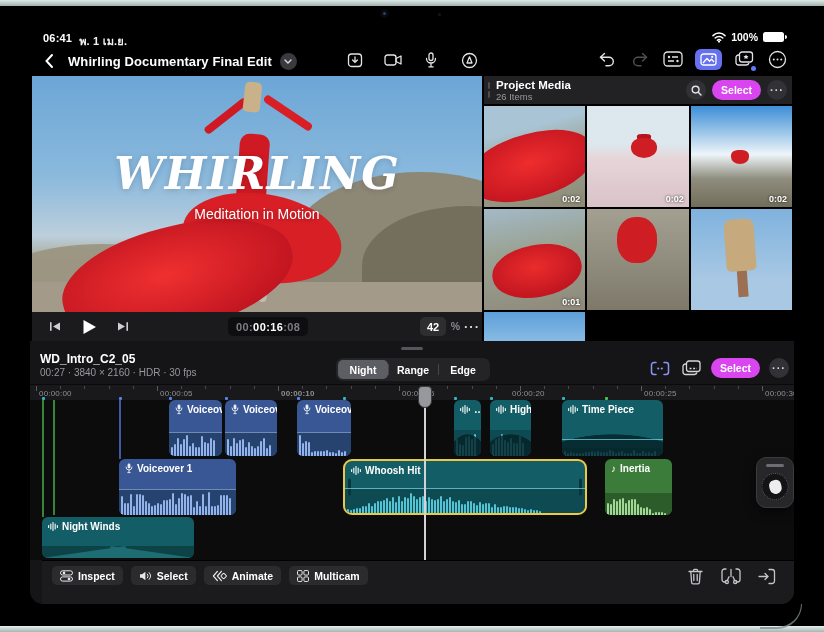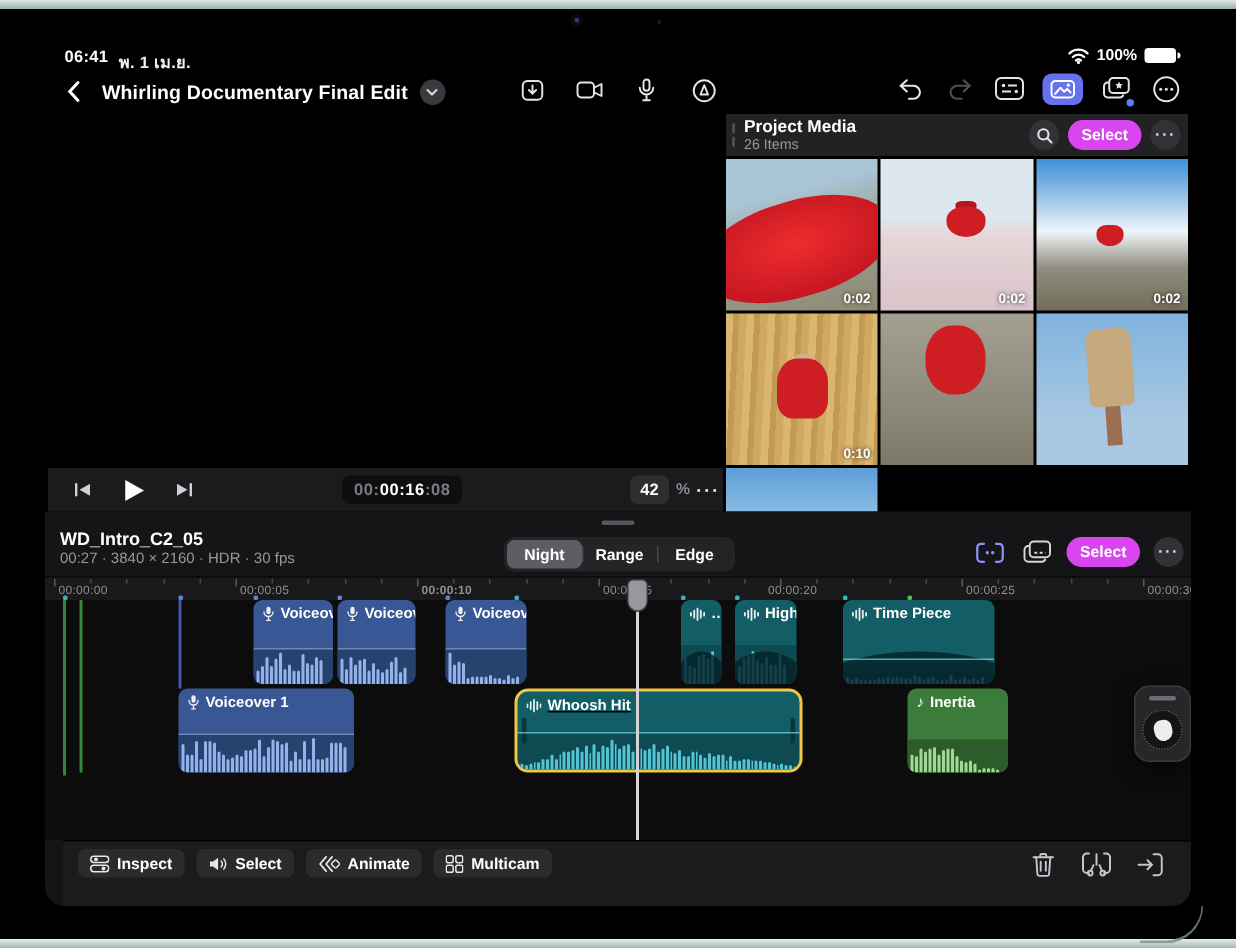--- a/index.html
+++ b/index.html
@@ -257,20 +257,38 @@
               <g fill="#e4e4e8" stroke="none">
                 <circle cx="5.8" cy="9.5" r="1"></circle>
                 <circle cx="9.5" cy="9.5" r="1"></circle>
                 <circle cx="13.2" cy="9.5" r="1"></circle>
               </g>
             </svg>
         </span>
       </div>
     </div>
 
+    <div class="viewer">
+      <div class="hill h3"></div>
+      <div class="hill h1"></div>
+      <div class="hill h2"></div>
+      <div class="ground"></div>
+      <div class="dancer">
+        <div class="armL"></div>
+          <div class="armR"></div>
+          <div class="hat"></div>
+        <div class="torso"></div>
+          <div class="legL"></div>
+          <div class="legR"></div>
+        <div class="skirt2"></div>
+          <div class="skirt1"></div>
+      </div>
+      <div class="v-title">WHIRLING</div>
+      <div class="v-sub">Meditation in Motion</div>
+    </div>
 
     <div class="playbar">
       <div class="transport">
         <span class="icon-btn">
           <svg width="12" height="11" viewBox="0 0 12 11" fill="#cfcfd4">
               <rect x="1" y="1" width="1.6" height="9" rx=".8"></rect>
               <path d="M11 1.5 L4 5.5 L11 9.5 Z"></path>
             </svg>
         </span>
         <span class="icon-btn">
@@ -319,22 +337,22 @@
       <div class="media-grid">
           <div class="thumb t1">
             <span class="dur">0:02</span>
           </div>
           <div class="thumb t3">
             <span class="dur">0:02</span>
           </div>
           <div class="thumb t4">
             <span class="dur">0:02</span>
           </div>
-          <div class="thumb t6">
-            <span class="dur">0:10</span>
+          <div class="thumb t5">
+            <span class="dur">0:01</span>
           </div>
           <div class="thumb t7"></div>
           <div class="thumb t8"></div>
           <div class="thumb t9"></div>
         </div>
     </div>
 
     <div class="timeline">
       <div class="tl-grip"></div>
       <div class="tl-name">WD_Intro_C2_05</div>
@@ -414,20 +432,38 @@
           <div class="rdot" style="left: 424px; background: rgb(55, 179, 196);"></div>
           <div class="rdot" style="left: 460px; background: rgb(55, 179, 196);"></div>
           <div class="rdot" style="left: 532px; background: rgb(55, 179, 196);"></div>
           <div class="rdot" style="left: 313px; background: rgb(55, 179, 196);"></div>
           <div class="rdot" style="left: 575px; background: rgb(76, 194, 79);"></div>
         </div>
       <div class="clips">
           <div class="connector" style="left: 12px; top: 0px; height: 117px; background: rgb(63, 155, 69);"></div>
           <div class="connector" style="left: 23px; top: 0px; height: 115px; background: rgb(63, 155, 69);"></div>
           <div class="connector" style="left: 89px; top: 0px; height: 59px; background: rgb(74, 105, 196);"></div>
+          <div class="clip teal" style="left: 12px; width: 152px; top: 117px; height: 41px;">
+            <div class="clabel">
+              <svg width="10" height="9" viewBox="0 0 10 9" style="flex:none">
+                <g fill="#fff" opacity=".9">
+                  <rect x="0" y="3" width="1.2" height="3" rx=".6"></rect>
+                  <rect x="2.2" y="1.5" width="1.2" height="6" rx=".6"></rect>
+                  <rect x="4.4" y="0" width="1.2" height="9" rx=".6"></rect>
+                  <rect x="6.6" y="1.5" width="1.2" height="6" rx=".6"></rect>
+                  <rect x="8.8" y="3" width="1.2" height="3" rx=".6"></rect>
+                </g>
+              </svg>
+              <span>Night Winds</span>
+            </div>
+            <div class="fadezone">
+              <i class="fa"></i>
+              <i class="fb"></i>
+            </div>
+          </div>
           <div class="clip blue" style="left: 89px; width: 117px; top: 59px; height: 56px;">
             <div class="clabel">
               <svg width="8" height="11" viewBox="0 0 8 11" style="flex:none">
                 <rect x="2.6" y="0.5" width="2.8" height="5" rx="1.4" fill="#fff" opacity=".9"></rect>
                 <path d="M1 4 a3 3 0 0 0 6 0 M4 7.2 v2 M2.8 9.6 h2.4" stroke="#fff" stroke-width=".9" fill="none" opacity=".9" stroke-linecap="round"></path>
               </svg>
               <span>Voiceover 1</span>
             </div>
             <div class="wave" style="height: 26px;">
               <div class="bar" style="height: 18.7035px;"></div>
@@ -642,21 +678,21 @@
               <div class="bar" style="height: 3.36554px;"></div>
               <div class="bar" style="height: 5.24944px;"></div>
               <div class="bar" style="height: 2.64353px;"></div>
               <div class="bar" style="height: 3.87003px;"></div>
               <div class="bar" style="height: 3.11782px;"></div>
               <div class="bar" style="height: 5.24247px;"></div>
             </div>
             <div class="arc-overlay"></div>
             <div class="hline" style="bottom: 16px;"></div>
           </div>
-          <div class="clip teal selected" style="left: 313px; width: 192px; top: 59px; height: 56px; text-decoration: underline;">
+          <div class="clip teal selected" style="left: 313px; width: 244px; top: 59px; height: 56px;">
             <div class="clabel">
               <svg width="10" height="9" viewBox="0 0 10 9" style="flex:none">
                 <g fill="#fff" opacity=".9">
                   <rect x="0" y="3" width="1.2" height="3" rx=".6"></rect>
                   <rect x="2.2" y="1.5" width="1.2" height="6" rx=".6"></rect>
                   <rect x="4.4" y="0" width="1.2" height="9" rx=".6"></rect>
                   <rect x="6.6" y="1.5" width="1.2" height="6" rx=".6"></rect>
                   <rect x="8.8" y="3" width="1.2" height="3" rx=".6"></rect>
                 </g>
               </svg>

